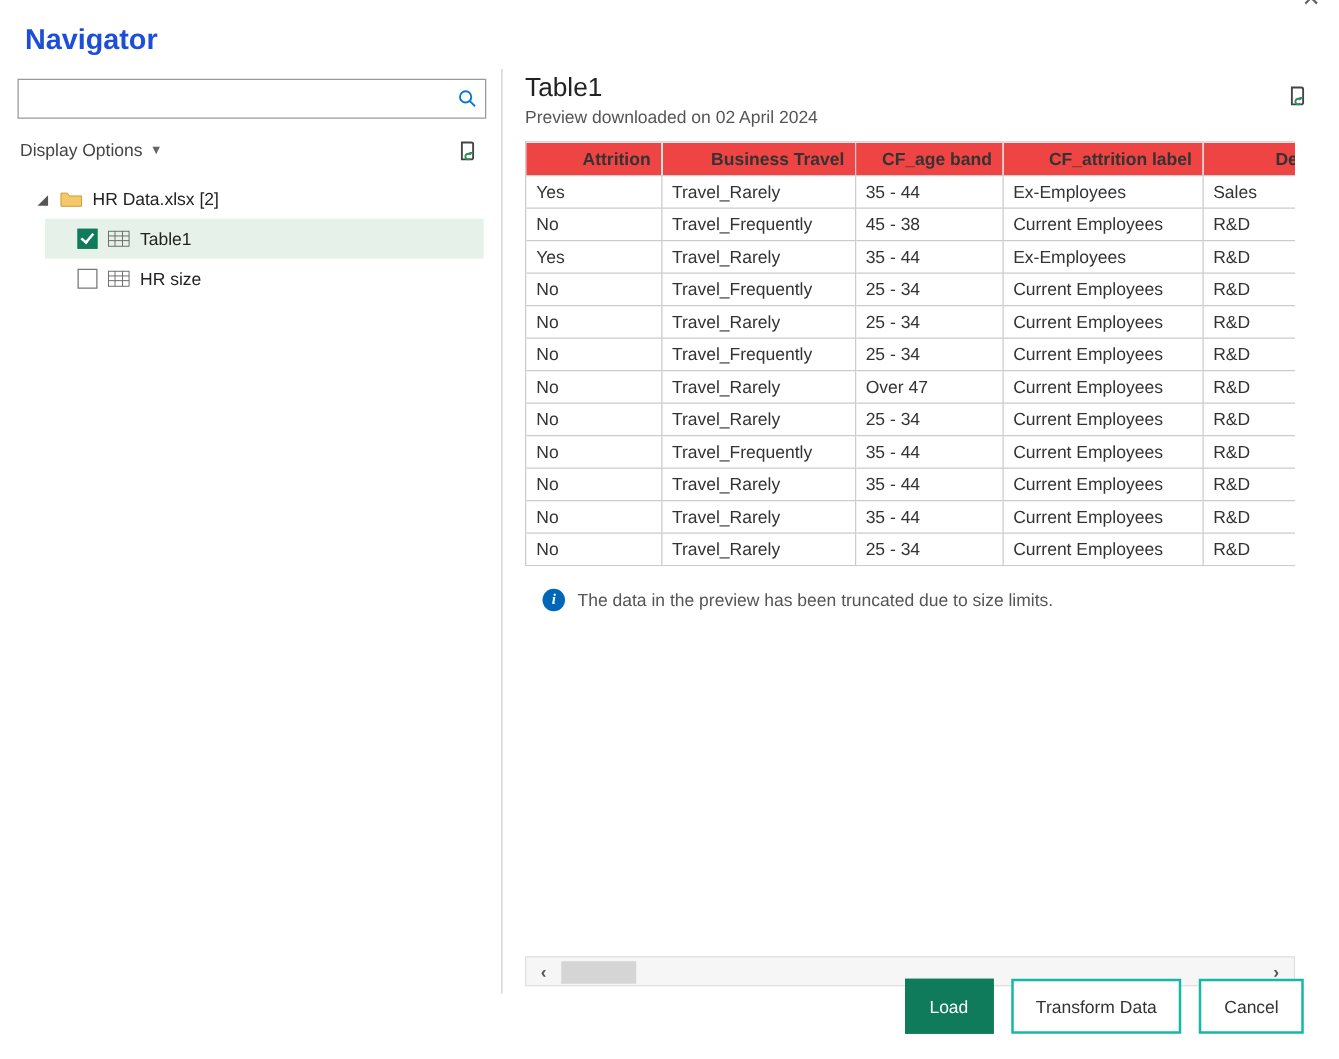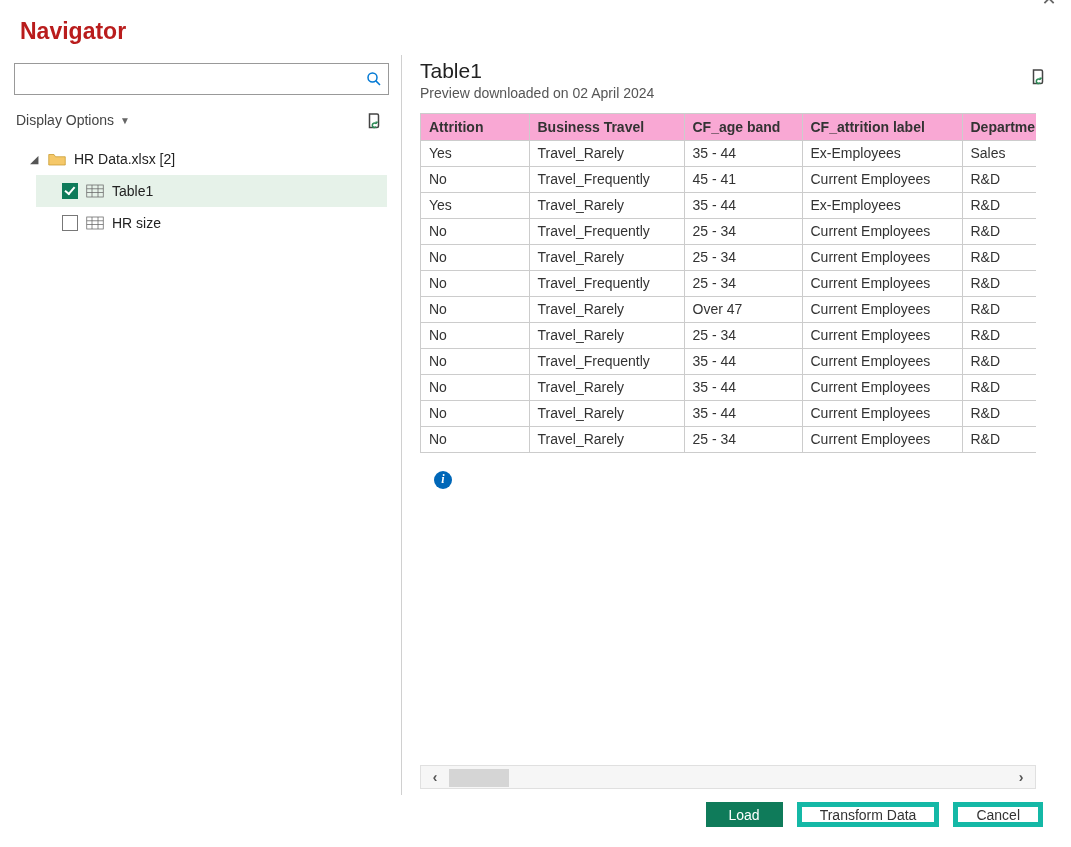--- a/index.html
+++ b/index.html
@@ -24,21 +24,21 @@
     top: -10px; right: 8px;
     width: 28px; height: 20px;
     font-size: 18px; color: #666;
     display: flex; align-items: flex-end; justify-content: center;
     cursor: pointer;
   }
   .title {
     font-size: 23px;
     font-weight: 600;
     padding: 18px 24px 10px 20px;
-    color: #b91c1c;
+    color: #1d4ed8;
   }
   .content {
     display: flex;
     height: 740px;
     padding: 0 0 0 12px;
   }
   .left-pane {
     width: 390px;
     flex-shrink: 0;
     padding-top: 8px;
@@ -163,22 +163,23 @@
   table.preview th, table.preview td {
     border-right:1px solid #ccc;
     border-bottom:1px solid #ccc;
     padding: 4px 8px;
     text-align: left;
     height: 26px;
     white-space: nowrap;
     overflow:hidden;
   }
   table.preview th {
-    background: #f9a8d4;
+    background: #ef4444;
     font-weight: 600;
+    text-align: right;
   }
   .truncation-msg {
     display:flex; align-items:center; gap:10px;
     color:#555; font-size:14px;
     margin: 18px 0 0 14px;
   }
   .info-icon {
     width:18px; height:18px; border-radius:50%;
     background:#0067b8; color:#fff;
     display:flex; align-items:center; justify-content:center;
@@ -211,23 +212,23 @@
   }
 
   
   .footer {
     position:absolute;
     bottom: 20px; right: 28px;
     display:flex; gap:14px;
   }
   .btn {
     min-width: 70px;
-    height: 25px;
+    height: 44px;
     padding: 0 18px;
-    border: 5px solid #14b8a6;
+    border: 2px solid #14b8a6;
     background: #fff;
     font-size: 14px;
     color:#333;
     cursor:pointer;
     display:flex; align-items:center; justify-content:center;
   }
   .btn.primary {
     background:#0f7b5a;
     border-color:#0f7b5a;
     color:#fff;
@@ -336,21 +337,21 @@
               <tr>
                 <td>Yes</td>
                 <td>Travel_Rarely</td>
                 <td>35 - 44</td>
                 <td>Ex-Employees</td>
                 <td>Sales</td>
               </tr>
               <tr>
                 <td>No</td>
                 <td>Travel_Frequently</td>
-                <td>45 - 41</td>
+                <td>45 - 38</td>
                 <td>Current Employees</td>
                 <td>R&amp;D</td>
               </tr>
               <tr>
                 <td>Yes</td>
                 <td>Travel_Rarely</td>
                 <td>35 - 44</td>
                 <td>Ex-Employees</td>
                 <td>R&amp;D</td>
               </tr>
@@ -416,20 +417,21 @@
                 <td>25 - 34</td>
                 <td>Current Employees</td>
                 <td>R&amp;D</td>
               </tr>
             </tbody>
         </table>
       </div>
 
       <div class="truncation-msg">
         <span class="info-icon">i</span>
+        <span>The data in the preview has been truncated due to size limits.</span>
       </div>
 
       <div class="hscroll">
         <div class="arrow">‹</div>
         <div class="track">
           <div class="thumb"></div>
         </div>
         <div class="arrow">›</div>
       </div>
 

